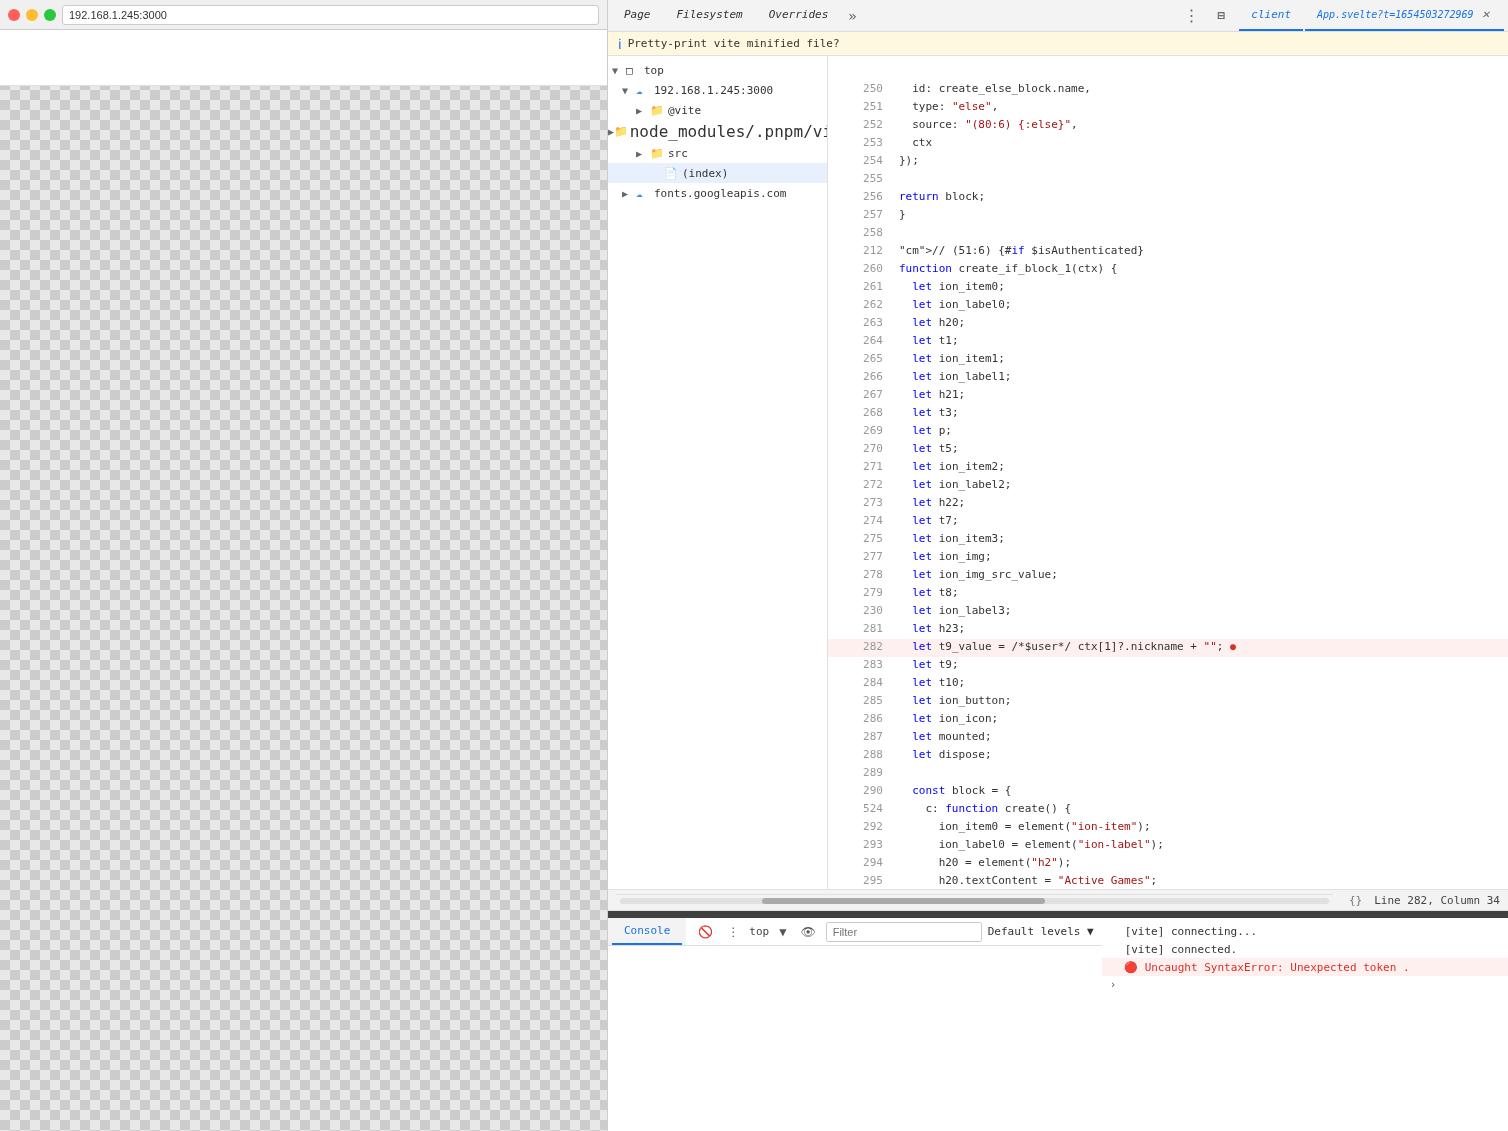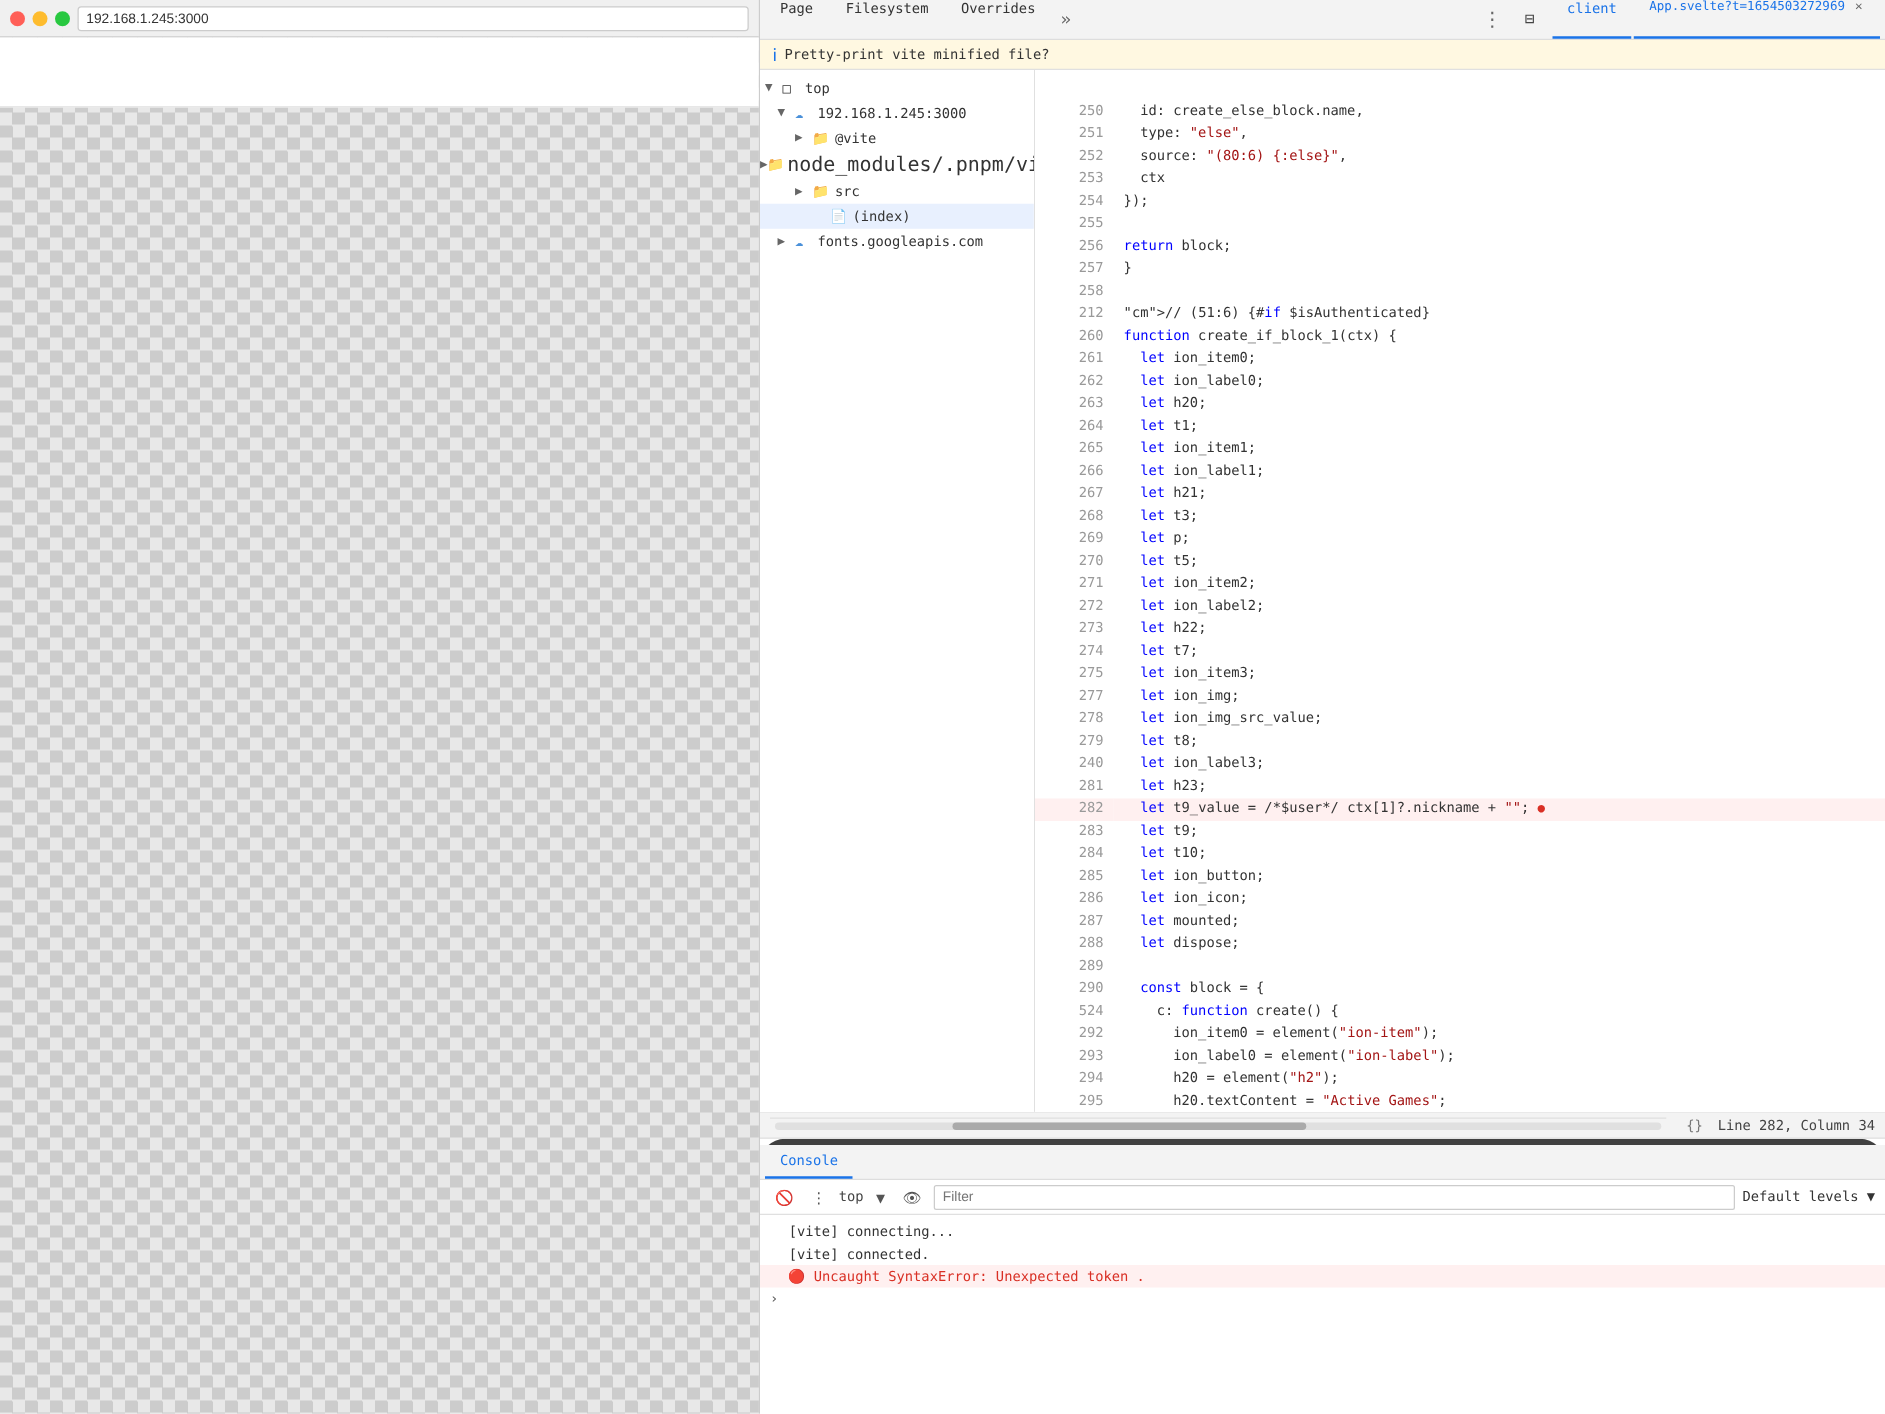--- a/index.html
+++ b/index.html
@@ -69,27 +69,28 @@
       height: 32px;
       background: #f3f3f3;
       border-bottom: 1px solid #ddd;
       display: flex;
       align-items: stretch;
       padding: 0 4px;
       gap: 2px;
     }
     .devtools-tab {
       display: flex;
-      align-items: flex-start;
+      align-items: center;
       padding: 0 12px;
       font-size: 11px;
       color: #333;
       cursor: pointer;
       border-bottom: 2px solid transparent;
       gap: 6px;
+      font-style: italic;
     }
     .devtools-tab.active {
       border-bottom: 2px solid #1a73e8;
       color: #1a73e8;
     }
     .devtools-tab-close {
       font-size: 10px;
       color: #666;
       padding: 0 2px;
     }
@@ -199,23 +200,22 @@
       padding: 0 8px;
       font-size: 11px;
       color: #444;
       gap: 8px;
     }
 
     
     .console-panel {
       height: 220px;
       display: flex;
-      flex-direction: column;
-      border-top: 5px solid #404040;
-      border-radius: 20px;
+      flex-direction: row;
+      border-top: 7px solid #404040;
     }
     .console-tabs {
       height: 28px;
       background: #f3f3f3;
       border-bottom: 1px solid #ddd;
       display: flex;
       align-items: stretch;
       padding: 0 4px;
     }
     .console-tab {
@@ -521,21 +521,21 @@
             </tr>
             <tr>
               <td class="line-num">278</td>
               <td class="code-line">  <span class="kw">let</span> ion_img_src_value;</td>
             </tr>
             <tr>
               <td class="line-num">279</td>
               <td class="code-line">  <span class="kw">let</span> t8;</td>
             </tr>
             <tr>
-              <td class="line-num">240</td>
+              <td class="line-num">230</td>
               <td class="code-line">  <span class="kw">let</span> ion_label3;</td>
             </tr>
             <tr>
               <td class="line-num">281</td>
               <td class="code-line">  <span class="kw">let</span> h23;</td>
             </tr>
             <tr class="highlighted">
               <td class="line-num">282</td>
               <td class="code-line">  <span class="kw">let</span> t9_value = /*$user*/ ctx[1]?.nickname + <span class="str">""</span>; <span class="err-dot">●</span></td>
             </tr>

